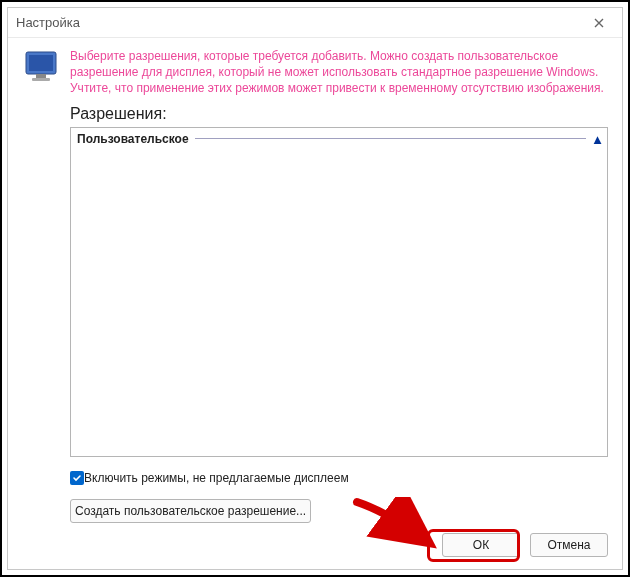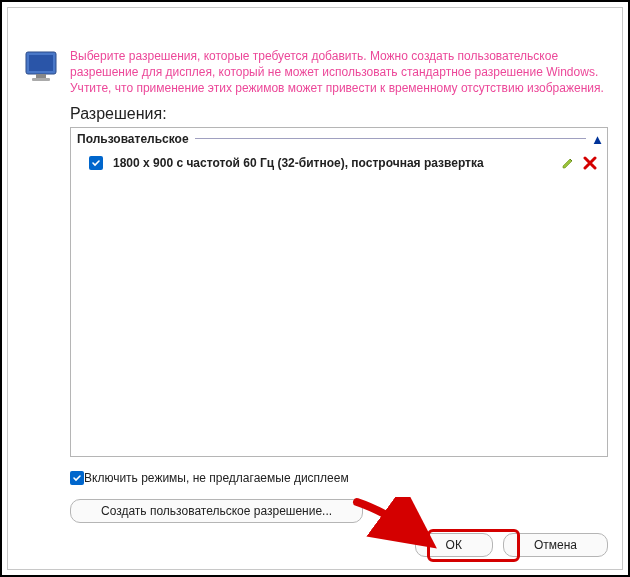--- a/index.html
+++ b/index.html
@@ -20,70 +20,59 @@
 .row { display: flex; align-items: center; height: 26px; padding: 0 6px 0 18px; }
 .row .cb { width: 14px; height: 14px; background: #0066cc; border-radius: 2px; display: flex; align-items: center; justify-content: center; }
 .row .cb svg { width: 10px; height: 10px; }
 .row .label { margin-left: 10px; flex: 1; font-size: 12px; }
 .row .edit, .row .del { width: 22px; height: 22px; display: flex; align-items: center; justify-content: center; }
 .opt-row { display: flex; align-items: center; margin-top: 14px; }
 .opt-row .cb { width: 14px; height: 14px; background: #0066cc; border-radius: 2px; display: flex; align-items: center; justify-content: center; }
 .opt-row .cb svg { width: 10px; height: 10px; }
 .opt-row .lbl { font-size: 12px; }
 .create-row { margin-top: 14px; }
-.btn { display: inline-flex; align-items: center; justify-content: center; height: 24px; padding: 0 30px; border: 1px solid #b5b5b5; background: #fafafa; border-radius: 10px; font-size: 12px; }
+.btn { display: inline-flex; align-items: center; justify-content: center; height: 24px; padding: 0 4px; border: 1px solid #b5b5b5; background: #fafafa; border-radius: 3px; font-size: 12px; }
 .actions { position: absolute; right: 0; bottom: 0; display: flex; gap: 10px; margin-top: 24px; }
 .btn.ok { min-width: 78px; }
 .btn.cancel { min-width: 78px; }
 .ok-highlight { position: absolute; border: 3px solid #d40000; border-radius: 6px; pointer-events: none; }
 .arrow { position: absolute; pointer-events: none; }
 </style>
 </head>
 <body>
 
 <div class="outer">
   <div class="dialog">
+    <div class="titlebar">
+      <span class="title">Настройка</span>
+      <span class="close">
+        <svg viewBox="0 0 10 10" width="10" height="10">
+            <path d="M1 1 L9 9 M9 1 L1 9" stroke="#666" stroke-width="1.4" fill="none"></path>
+          </svg>
+      </span>
+    </div>
 
     <div class="monitor-icon">
       <svg width="38" height="36" viewBox="0 0 38 36">
         <rect x="2" y="2" width="30" height="22" rx="2" fill="#4a78c8" stroke="#2a4a88" stroke-width="1"></rect>
         <rect x="5" y="5" width="24" height="16" fill="#2a55a8"></rect>
         <rect x="12" y="24" width="10" height="4" fill="#888"></rect>
         <rect x="8" y="28" width="18" height="3" rx="1" fill="#aaa"></rect>
       </svg>
     </div>
 
     <div class="content">
       <div class="desc">Выберите разрешения, которые требуется добавить. Можно создать пользовательское разрешение для дисплея, который не может использовать стандартное разрешение Windows. Учтите, что применение этих режимов может привести к временному отсутствию изображения.</div>
       <div class="res-label">Разрешения:</div>
 
       <div class="list-box">
         <div class="group-hdr">
           <span>Пользовательское</span>
           <span class="line"></span>
           <span class="chev">▴</span>
-        </div>
-        <div class="row">
-          <span class="cb">
-            <svg viewBox="0 0 10 10">
-                <path d="M2 5 L4 7 L8 3" stroke="#fff" stroke-width="1.6" fill="none" stroke-linecap="round"></path>
-              </svg>
-          </span>
-          <span class="label">1800 x 900 с частотой 60 Гц (32-битное), построчная развертка</span>
-          <span class="edit">
-            <svg width="16" height="16" viewBox="0 0 16 16">
-              <path d="M3 11 L10 4 L12 6 L5 13 L3 13 Z" fill="#9ac23a" stroke="#6a9018" stroke-width="0.6"></path>
-              <path d="M10 4 L12 6" stroke="#5a7a10" stroke-width="1"></path>
-            </svg>
-          </span>
-          <span class="del">
-            <svg width="14" height="14" viewBox="0 0 14 14">
-              <path d="M2 2 L12 12 M12 2 L2 12" stroke="#d40000" stroke-width="3" stroke-linecap="round"></path>
-            </svg>
-          </span>
         </div>
       </div>
 
       <div class="opt-row">
         <span class="cb">
           <svg viewBox="0 0 10 10">
               <path d="M2 5 L4 7 L8 3" stroke="#fff" stroke-width="1.6" fill="none" stroke-linecap="round"></path>
             </svg>
         </span>
         <span class="lbl">Включить режимы, не предлагаемые дисплеем</span>

